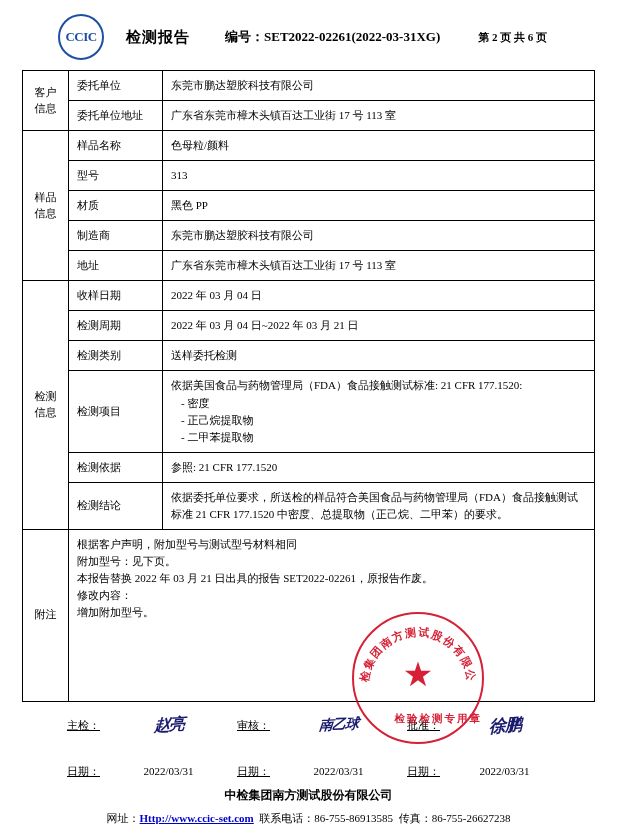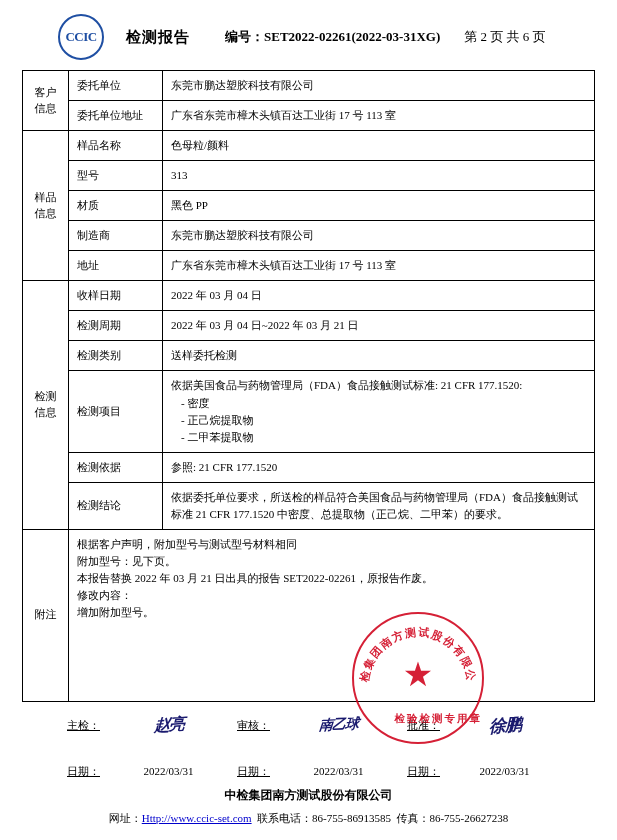--- a/index.html
+++ b/index.html
@@ -56,23 +56,23 @@
     letter-spacing: 1px;
   }
   .header-no {
     font-size: 13px;
     font-weight: bold;
     margin-left: 35px;
     white-space: nowrap;
   }
   .header-no .lbl { font-weight: bold; }
   .header-page {
-    font-size: 13px;
-    font-weight: normal;
-    margin-left: 24px;
+    font-size: 11px;
+    font-weight: bold;
+    margin-left: 38px;
     white-space: nowrap;
   }
 
   
   table.main {
     border-collapse: collapse;
     width: 573px;
     margin: 0 auto;
     table-layout: fixed;
   }
@@ -227,20 +227,21 @@
     line-height: 1.75;
   }
   .footer .company {
     font-weight: bold;
     font-size: 12px;
     margin-bottom: 3px;
   }
   .footer a {
     color: #0000cc;
     text-decoration: underline;
+    font-weight: bold;
   }
 </style>
 </head>
 <body>
 
 <div class="page">
 
   <div class="header">
     <div class="logo">
       <span class="logo-inner">CCIC</span>

